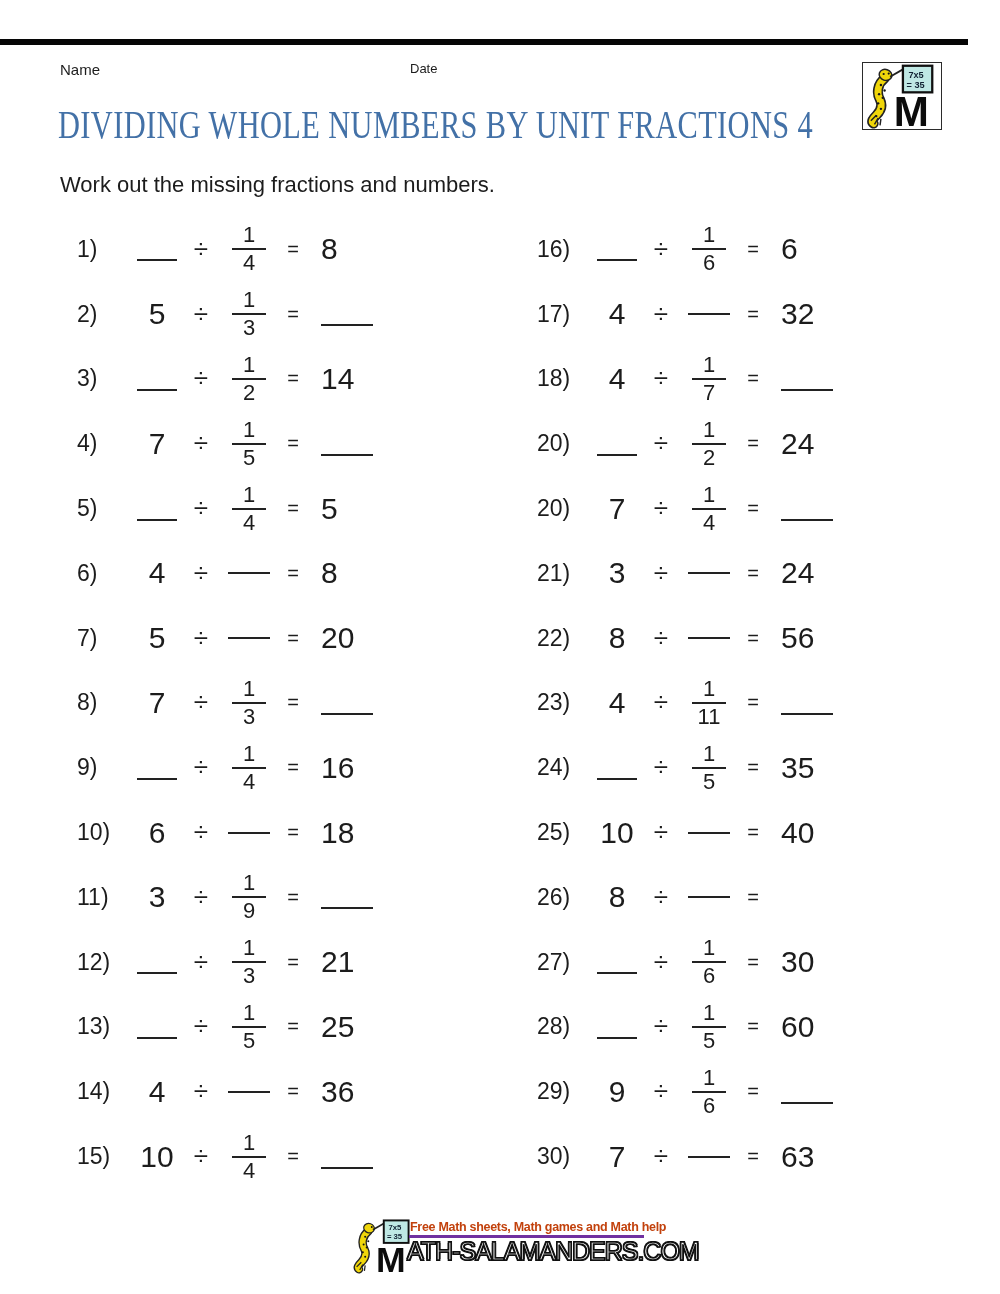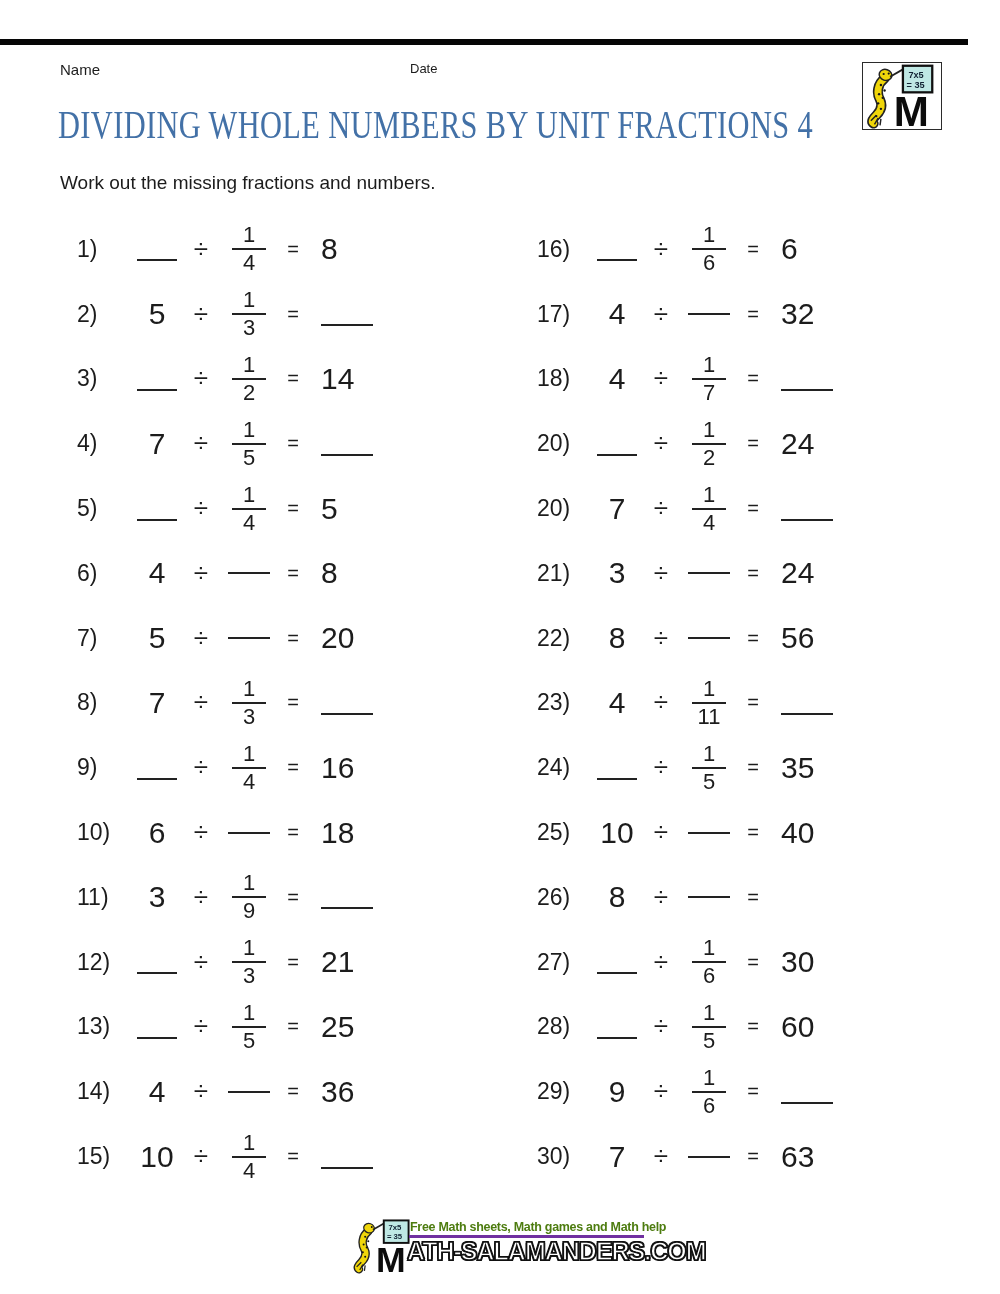--- a/index.html
+++ b/index.html
@@ -18,21 +18,21 @@
     position:absolute; left:862px; top:62px; width:80px; height:68px;
     border:1px solid #2b2b2b; background:#fff;
   }
   .logo-box svg { width:78px; height:66px; display:block; }
   .title {
     position:absolute; left:58px; top:101px; white-space:nowrap;
     font-family:"Liberation Serif", serif; font-size:40px; font-weight:400;
     color:#4371a7; letter-spacing:.5px;
     transform:scaleX(.76); transform-origin:left center;
   }
-  .instruction { position:absolute; left:60px; top:172px; font-size:19px; }
+  .instruction { position:absolute; left:60px; top:172px; font-size:22px; }
 
   .col { position:absolute; top:217px; width:440px; display:flex; flex-direction:column; }
   .col.left  { left:60px; }
   .col.right { left:520px; }
   .row { height:64.8px; display:flex; align-items:center; }
   .plabel { width:70px; padding-left:17px; font-size:23px; }
   .cell { display:flex; align-items:center; justify-content:center; }
   .cdiv  { width:54px; }
   .csign { width:34px; font-size:26px; }
   .cfrac { width:62px; }
@@ -44,26 +44,26 @@
   .blank.long  { width:52px; }
   .frac { display:flex; flex-direction:column; align-items:center; min-width:38px; padding:0 2px; }
   .fnum, .fden { font-size:22px; line-height:22px; }
   .fbar { align-self:stretch; height:2px; background:#222; margin:2px 0; }
   .fracblank { width:42px; height:2px; background:#222; }
 
   .footer { position:absolute; left:352px; top:1214px; width:330px; height:68px; }
   .footer-icon { position:absolute; left:0; top:4px; width:62px; height:56px; }
   .footer-tagline {
     position:absolute; left:58px; top:6px; white-space:nowrap;
-    font-size:12.5px; font-weight:bold; letter-spacing:-.3px; color:#4d7c0f;
+    font-size:12.5px; font-weight:bold; letter-spacing:-.3px; color:#c2410c;
   }
   .footer-line { position:absolute; left:57px; top:21px; width:235px; height:3px; background:#7030a0; }
   .footer-site {
     position:absolute; left:55px; top:23px; white-space:nowrap;
-    font-size:25px; font-weight:700; letter-spacing:-1px; color:#ffffff;
+    font-size:25px; font-weight:400; letter-spacing:-1px; color:#ffffff;
     -webkit-text-stroke:1.4px #101010;
     text-shadow:-1px -1px 0 #101010, 1px -1px 0 #101010, -1px 1px 0 #101010, 1px 1px 0 #101010;
   }
   svg text.board-txt { font-family:"Liberation Sans", sans-serif; font-weight:bold; }
   svg text.big-m { font-family:"Liberation Sans", sans-serif; font-weight:900; }
 </style>
 </head>
 <body>
 
 <div class="page">

